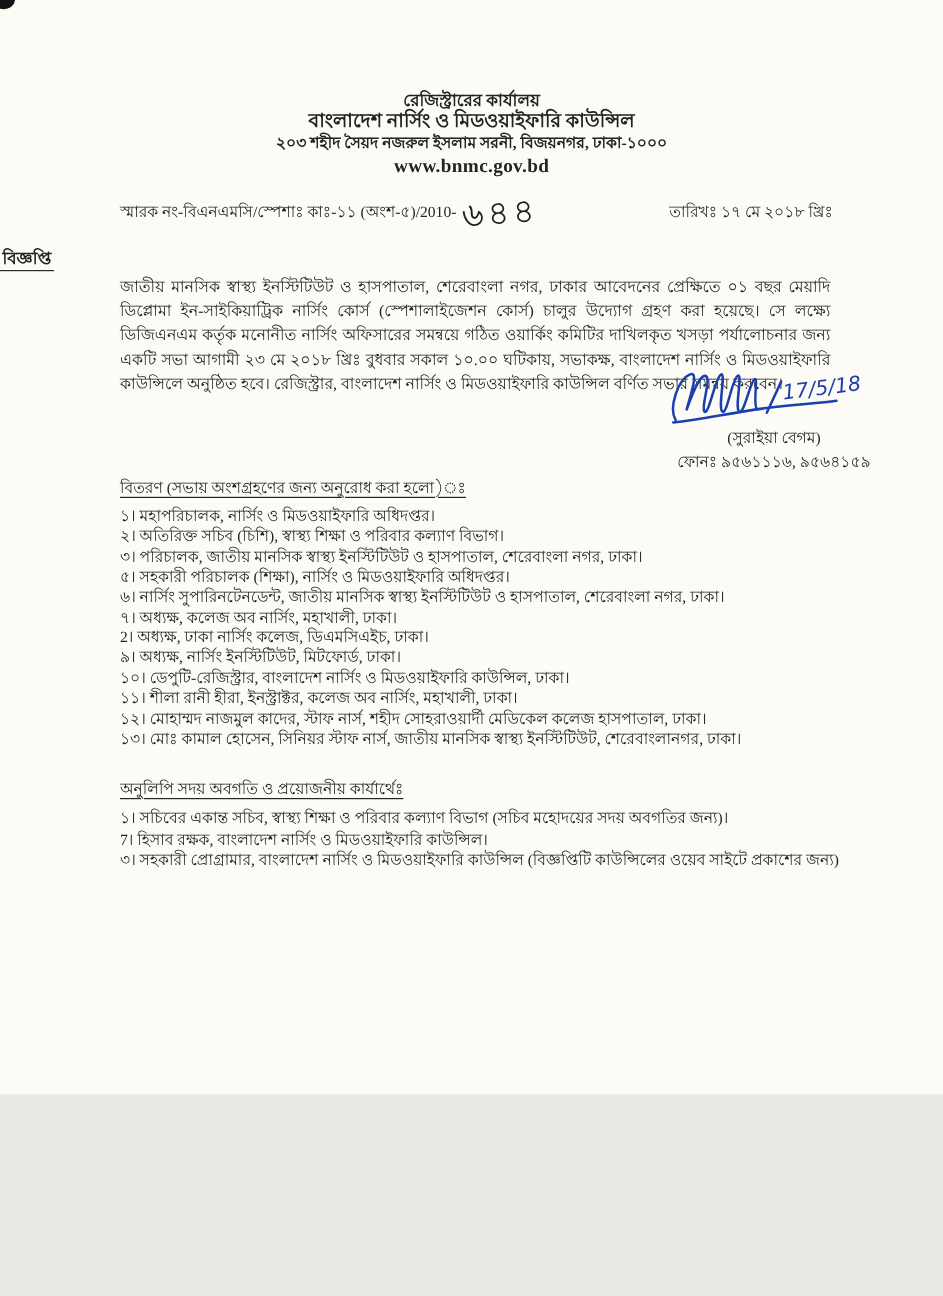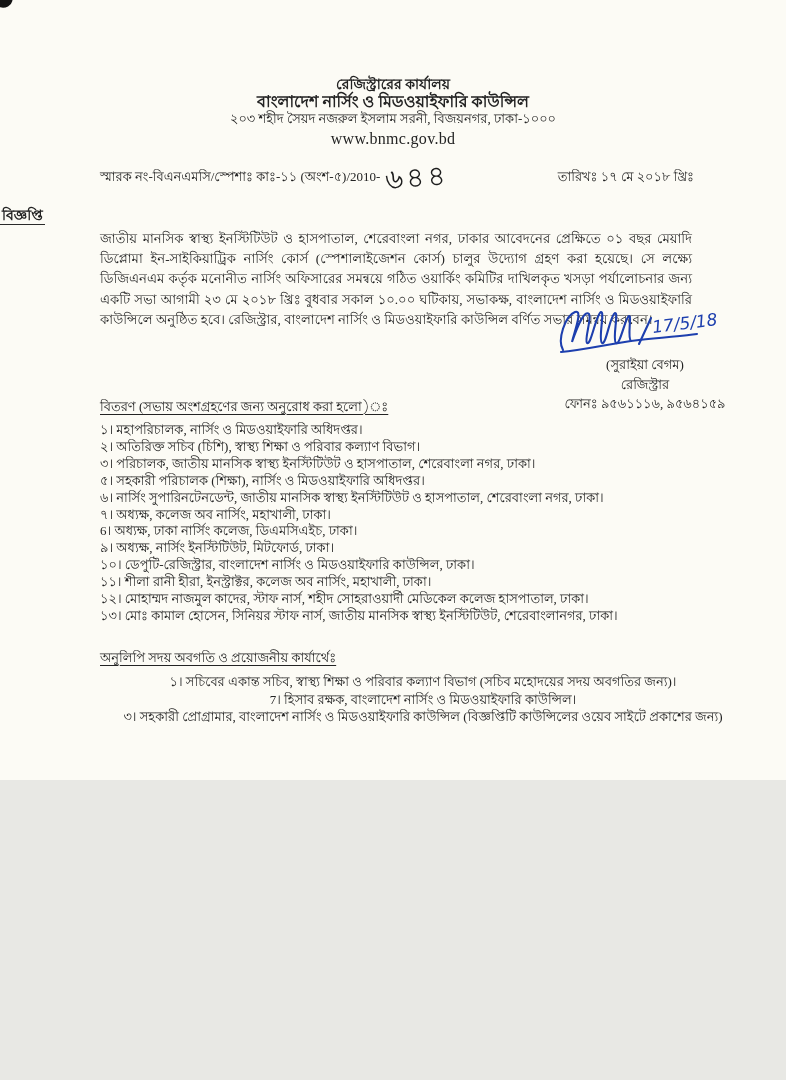--- a/index.html
+++ b/index.html
@@ -1,36 +1,36 @@
 <!DOCTYPE html>
 <html lang="bn"><head>
 <meta charset="utf-8">
 <style>
   html,body{margin:0;padding:0;background:#e8e8e4;}
   .page{
     position:relative;
-    width:786px;height:780px;
+    width:786px;height:912px;
     margin:0 auto;
     background:#fcfbf5;
     overflow:hidden;
     font-family:"Liberation Serif","DejaVu Serif",serif;
     color:#232323;
   }
   .corner-mark{
     position:absolute;top:-5px;left:-4px;width:16px;height:13px;
     background:#141414;border-radius:0 0 65% 35%;transform:rotate(12deg);
   }
   .letterhead{
     position:absolute;top:76px;left:0;right:0;
     text-align:center;line-height:17px;
   }
   .lh-office{font-size:14px;font-weight:bold;}
   .lh-org{font-size:16px;font-weight:bold;}
-  .lh-addr{font-size:13px;font-weight:normal;}
-  .lh-web{font-size:16px;font-weight:normal;letter-spacing:.3px;margin-top:3px;}
+  .lh-addr{font-size:13px;font-weight:bold;}
+  .lh-web{font-size:16px;font-weight:bold;letter-spacing:.3px;margin-top:3px;}
   .memo-row{
     position:absolute;top:167px;left:100px;right:92px;
     display:flex;justify-content:space-between;align-items:flex-start;
     font-size:13px;
   }
   .memo-left{white-space:nowrap;}
   .ref-num{
     display:inline-block;font-size:28px;line-height:18px;
     transform:rotate(-4deg);margin-left:5px;vertical-align:-6px;
     letter-spacing:3px;color:#1d1d1d;
@@ -53,21 +53,21 @@
   .signature-block svg{display:block;margin:0 auto -3px;}
   .section{position:absolute;left:100px;right:40px;}
   .dist-section{top:397px;font-size:13px;}
   .copies-section{top:648px;font-size:13px;}
   .section-heading{
     display:inline-block;margin-bottom:4px;
     text-decoration:underline;text-underline-offset:3px;
     text-decoration-thickness:1.2px;
   }
   .dist-section .list-item{line-height:16.9px;white-space:nowrap;}
-  .copies-section .list-item{line-height:17.7px;white-space:nowrap;text-align:center;}
+  .copies-section .list-item{line-height:17.7px;white-space:nowrap;}
 </style>
 </head>
 <body>
 
 <div class="page">
 
   <div class="corner-mark"></div>
 
   <div class="letterhead">
     <div class="lh-office">রেজিস্ট্রারের কার্যালয়</div>
@@ -93,33 +93,32 @@
   <div class="signature-block">
     <svg width="180" height="58" viewBox="0 0 180 58">
       <g fill="none" stroke="#1d3fae" stroke-width="2.1" stroke-linecap="round">
         <path d="M8 50 C2 40 10 16 20 12 C28 9 20 30 17 42 C24 22 30 10 34 14 C37 18 29 40 32 43 C36 46 41 14 46 12 C50 11 43 40 47 43 C51 46 55 15 60 13 C64 12 57 40 61 43 C65 46 70 18 74 16 C77 15 72 38 76 41"></path>
         <path d="M6 52 C30 50 52 44 84 40 C110 37 128 36 142 34"></path>
         <path d="M84 44 L96 18"></path>
       </g>
       <text x="98" y="33" fill="#1d3fae" font-size="17" font-style="italic" font-family="DejaVu Sans, sans-serif" transform="rotate(-7 98 33)">17/5/18</text>
     </svg>
     <div>(সুরাইয়া বেগম)</div>
-    <div>রেজিস্ট্রার</div>
     <div>ফোনঃ ৯৫৬১১১৬, ৯৫৬৪১৫৯</div>
   </div>
 
   <div class="section dist-section">
     <span class="section-heading">বিতরণ (সভায় অংশগ্রহণের জন্য অনুরোধ করা হলো)ঃ</span>
     <div class="list-item">১। মহাপরিচালক, নার্সিং ও মিডওয়াইফারি অধিদপ্তর।</div>
     <div class="list-item">২। অতিরিক্ত সচিব (চিশি), স্বাস্থ্য শিক্ষা ও পরিবার কল্যাণ বিভাগ।</div>
     <div class="list-item">৩। পরিচালক, জাতীয় মানসিক স্বাস্থ্য ইনস্টিটিউট ও হাসপাতাল, শেরেবাংলা নগর, ঢাকা।</div>
     <div class="list-item">৫। সহকারী পরিচালক (শিক্ষা), নার্সিং ও মিডওয়াইফারি অধিদপ্তর।</div>
     <div class="list-item">৬। নার্সিং সুপারিনটেনডেন্ট, জাতীয় মানসিক স্বাস্থ্য ইনস্টিটিউট ও হাসপাতাল, শেরেবাংলা নগর, ঢাকা।</div>
     <div class="list-item">৭। অধ্যক্ষ, কলেজ অব নার্সিং, মহাখালী, ঢাকা।</div>
-    <div class="list-item">6। অধ্যক্ষ, ঢাকা নার্সিং কলেজ, ডিএমসিএইচ, ঢাকা।</div>
+    <div class="list-item">2। অধ্যক্ষ, ঢাকা নার্সিং কলেজ, ডিএমসিএইচ, ঢাকা।</div>
     <div class="list-item">৯। অধ্যক্ষ, নার্সিং ইনস্টিটিউট, মিটফোর্ড, ঢাকা।</div>
     <div class="list-item">১০। ডেপুটি-রেজিস্ট্রার, বাংলাদেশ নার্সিং ও মিডওয়াইফারি কাউন্সিল, ঢাকা।</div>
     <div class="list-item">১১। শীলা রানী হীরা, ইনস্ট্রাক্টর, কলেজ অব নার্সিং, মহাখালী, ঢাকা।</div>
     <div class="list-item">১২। মোহাম্মদ নাজমুল কাদের, স্টাফ নার্স, শহীদ সোহরাওয়ার্দী মেডিকেল কলেজ হাসপাতাল, ঢাকা।</div>
     <div class="list-item">১৩। মোঃ কামাল হোসেন, সিনিয়র স্টাফ নার্স, জাতীয় মানসিক স্বাস্থ্য ইনস্টিটিউট, শেরেবাংলানগর, ঢাকা।</div>
   </div>
 
   <div class="section copies-section">
     <span class="section-heading">অনুলিপি সদয় অবগতি ও প্রয়োজনীয় কার্যার্থেঃ</span>
     <div class="list-item">১। সচিবের একান্ত সচিব, স্বাস্থ্য শিক্ষা ও পরিবার কল্যাণ বিভাগ (সচিব মহোদয়ের সদয় অবগতির জন্য)।</div>

